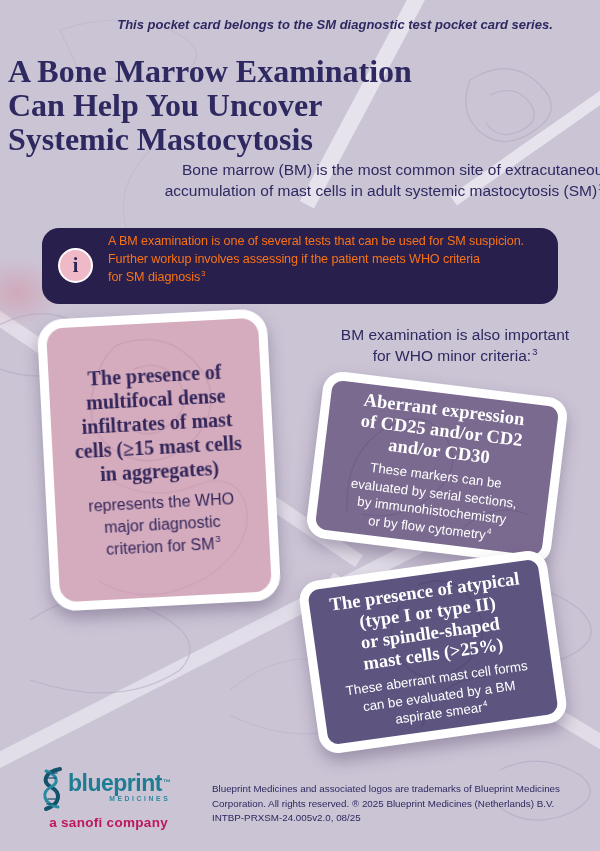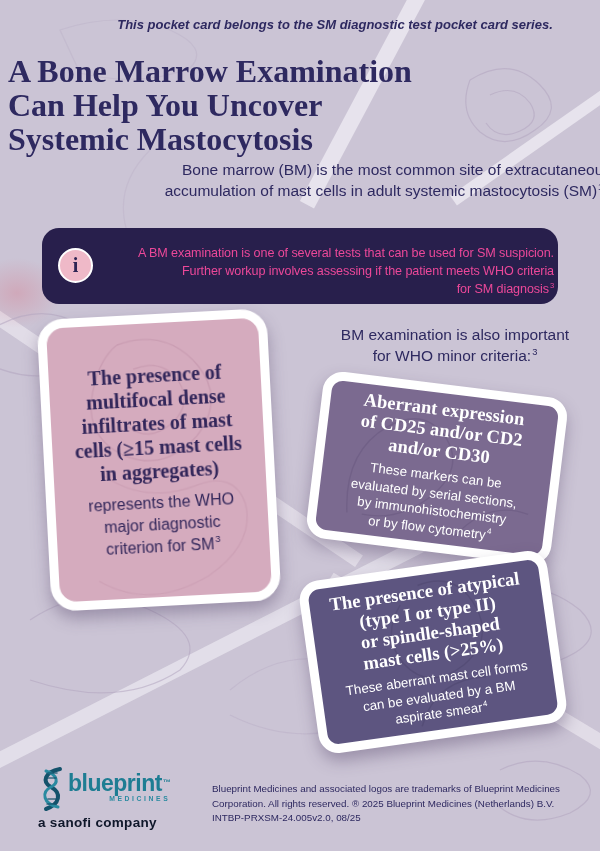--- a/index.html
+++ b/index.html
@@ -40,22 +40,22 @@
     background: #281f4c; border-radius: 17px; box-sizing: border-box;
   }
   .info-icon {
     position: absolute; left: 16px; top: 20px; width: 35px; height: 35px;
     background: #efb9c8; border: 2px solid #ffffff; border-radius: 50%;
     box-sizing: border-box; display: flex; align-items: center; justify-content: center;
     font-family: "Liberation Serif", "DejaVu Serif", serif;
     font-size: 20px; font-weight: 700; color: #2e2554;
   }
   .info-text {
-    position: absolute; left: 66px; top: 16px; width: 446px;
-    color: #ec4899; font-size: 12.6px; line-height: 18px; letter-spacing: -0.1px; text-align: right;
+    position: absolute; left: 66px; top: 4px; width: 446px;
+    color: #f97316; font-size: 12.6px; line-height: 18px; letter-spacing: -0.1px;
   }
   
   .card {
     position: absolute; box-sizing: border-box;
     border: 9px solid #ffffff; border-radius: 22px;
     box-shadow: 0 8px 16px rgba(62,45,85,0.35);
     display: flex; flex-direction: column; align-items: center; justify-content: center;
     text-align: center; overflow: hidden;
   }
   .card .watermark { position: absolute; inset: 0; opacity: 0.5; pointer-events: none; }
@@ -90,21 +90,21 @@
     font-size: 21px; font-weight: 600; letter-spacing: 0.5px; color: #2e2960;
   }
   .discover .sm { font-family: "Liberation Serif", "DejaVu Serif", serif; font-weight: 700; letter-spacing: 0; }
   .bp-logo { position: absolute; left: 38px; top: 766px; width: 130px; }
   .bp-row { display: flex; align-items: flex-start; }
   .bp-icon { width: 28px; height: 46px; flex: 0 0 auto; }
   .bp-text { margin-left: 2px; margin-top: 6px; }
   .bp-name { font-size: 23px; font-weight: 700; color: #1e7d93; letter-spacing: -0.5px; line-height: 22px; }
   .bp-name .tm { font-size: 8px; vertical-align: top; margin-left: 1px; }
   .bp-medicines { text-align: right; font-size: 6.8px; letter-spacing: 2.6px; color: #2a8aa0; font-weight: 700; margin-top: 1px; }
-  .bp-tagline { margin-top: 3px; text-align: left; font-size: 13.5px; font-weight: 700; color: #0f172a; letter-spacing: 0.3px; }
+  .bp-tagline { margin-top: 3px; text-align: right; font-size: 13.5px; font-weight: 700; color: #be185d; letter-spacing: 0.3px; }
   .legal {
     position: absolute; left: 212px; top: 782px; width: 386px;
     font-size: 9.8px; line-height: 14.5px; font-weight: 500; color: #2e2960;
   }
 </style>
 </head>
 <body>
 
 <div class="page">
 

